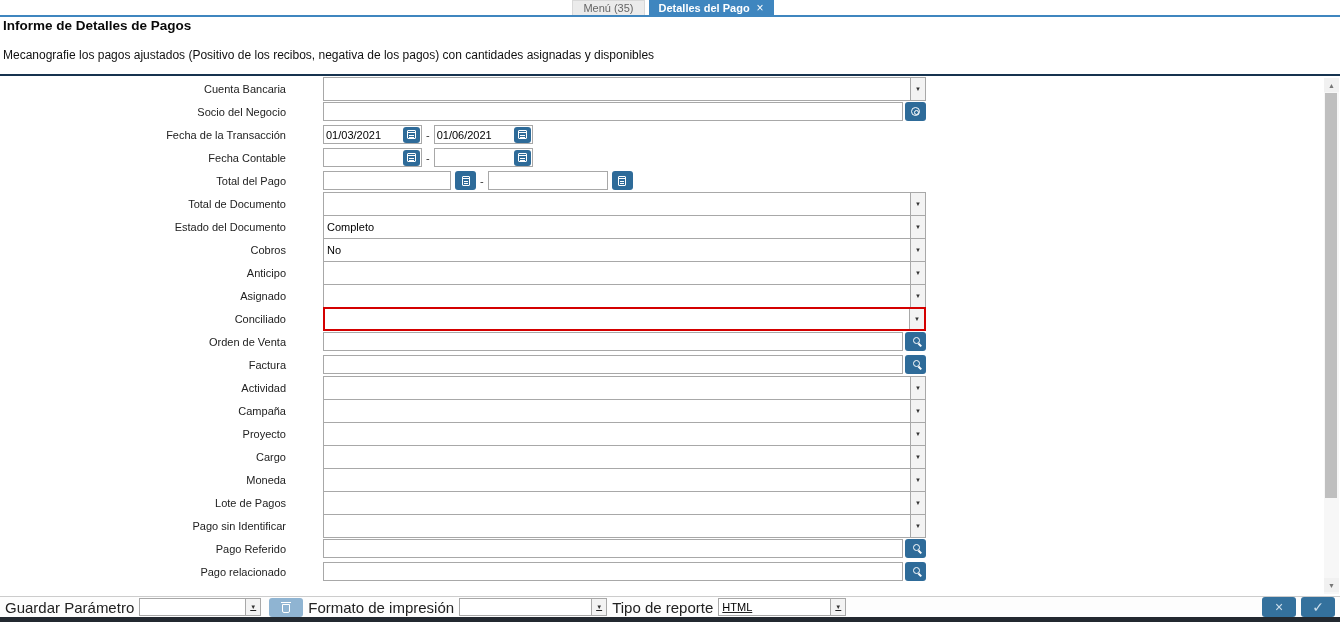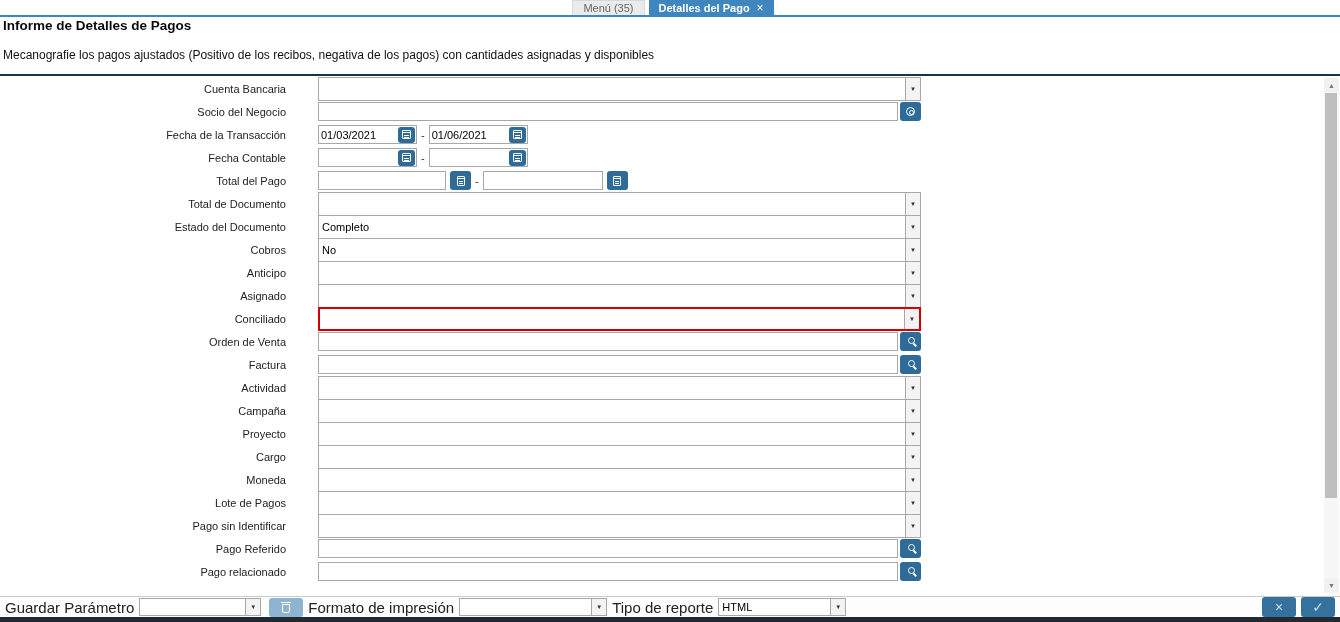--- a/index.html
+++ b/index.html
@@ -21,23 +21,23 @@
   .tab-active{background:var(--tab-blue);color:#fff;font-weight:bold;margin-left:4px;}
   .tab-close{margin-left:7px;font-weight:normal;font-size:12px;color:#fff;cursor:pointer;line-height:10px;}
 
   
   .page-title{position:absolute;top:18px;left:3px;font-size:13.5px;font-weight:bold;color:#0a0a0a;}
   .page-desc{position:absolute;top:48px;left:3px;font-size:12px;color:#111;}
   .panel-top-line{position:absolute;top:74px;left:0;right:0;height:2px;background:var(--navy);}
 
   
   #form-rows{position:absolute;top:77px;left:0;width:1320px;height:519px;overflow:hidden;background:#fff;}
-  .row{height:23px;display:flex;align-items:center;}
+  .row{height:23px;display:flex;align-items:center;gap:30px;}
   .row-label{width:293px;text-align:right;padding-right:7px;font-size:11px;color:#222;flex:none;}
-  .controls{display:flex;align-items:center;margin-left:25px;}
+  .controls{display:flex;align-items:center;}
 
   .cb{width:603px;height:24px;border:1px solid var(--border);background:#fff;display:flex;align-items:stretch;}
   .cb.highlight{border:2px solid var(--highlight);}
   .cb-input{flex:1;border:none;outline:none;padding:0 3px;font-size:11px;background:transparent;min-width:0;}
   .cb-btn{width:15px;flex:none;background:#f3f3f3;border-left:1px solid var(--border);display:flex;align-items:center;justify-content:center;font-size:6px;color:#333;cursor:pointer;}
 
   .tb{height:19px;border:1px solid var(--border);outline:none;padding:0 3px;font-size:11px;}
   .tb-lookup{width:580px;}
   .tb-amt1{width:128px;}
   .tb-amt2{width:120px;}
@@ -68,21 +68,21 @@
   
   .scrollbar{position:absolute;top:78px;right:1px;width:15px;height:516px;background:#f7f7f7;}
   .sb-arrow{position:absolute;left:0;width:15px;height:14px;display:flex;align-items:center;justify-content:center;font-size:7px;color:#777;background:#f1f1f1;cursor:pointer;}
   .sb-up{top:0;}
   .sb-down{bottom:2px;}
   .sb-thumb{position:absolute;left:1px;top:15px;width:12px;height:405px;background:#bfbfbf;cursor:pointer;}
 
   
   .footer{position:absolute;top:596px;left:0;right:0;height:21px;background:#fdfdfd;border-top:1px solid #ccc;display:flex;align-items:center;z-index:5;}
   .footer-label{font-size:15px;color:#222;margin-left:5px;}
-  .f-cb{height:18px;border:1px solid var(--border);background:#fff;display:flex;align-items:stretch;margin-left:5px;}
+  .f-cb{height:18px;border:1px solid var(--border);background:#fff;display:flex;align-items:stretch;margin-left:5px;text-decoration:underline;}
   .f-cb .cb-btn{width:15px;}
   .f-cb-save{width:122px;}
   .f-cb-print{width:148px;}
   .f-cb-report{width:128px;}
   .btn-trash{width:34px;height:19px;background:#8fb4d2;border-radius:3px;margin-left:8px;display:flex;align-items:center;justify-content:center;cursor:pointer;}
   .f-btn{position:absolute;width:34px;height:20px;background:#34719d;border-radius:3px;display:flex;align-items:center;justify-content:center;color:#cfe0ec;font-size:14px;cursor:pointer;top:0px;}
   .f-btn-cancel{right:44px;}
   .f-btn-ok{right:5px;}
 
   .bottom-edge{position:absolute;top:617px;left:0;right:0;height:5px;background:var(--bottom);z-index:6;}

